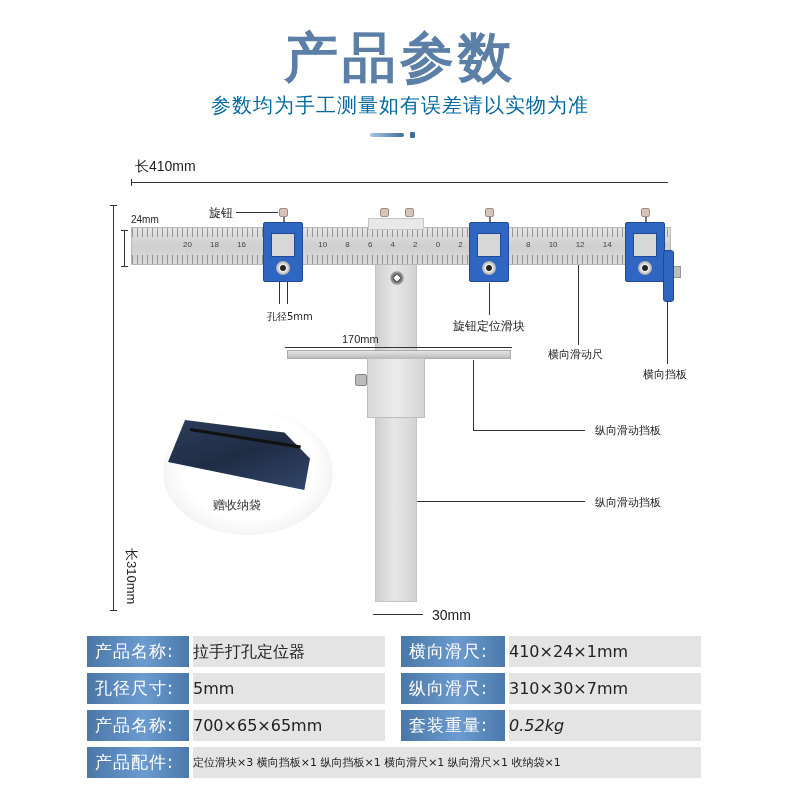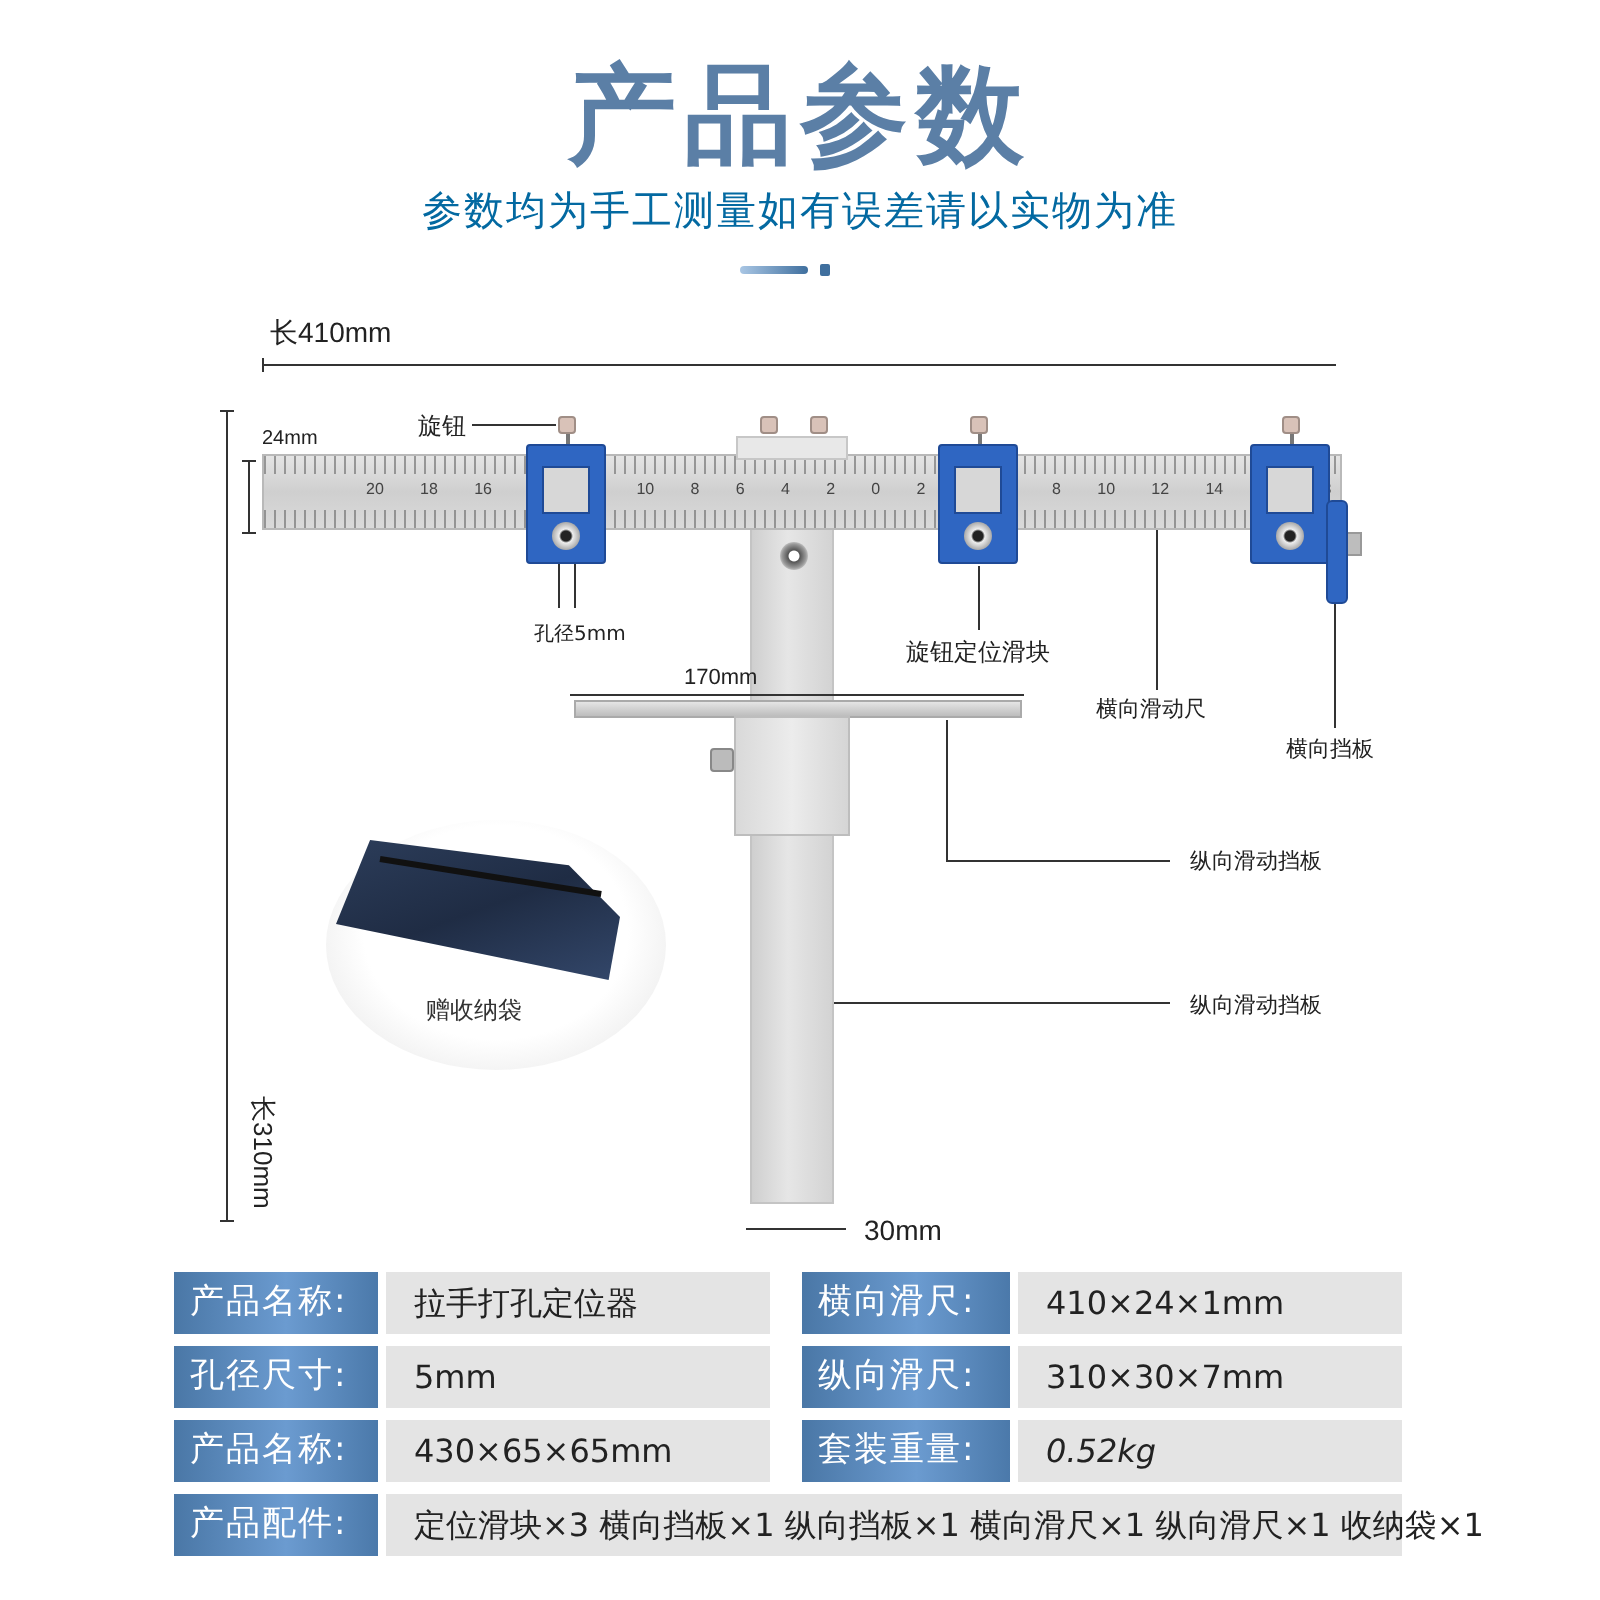--- a/index.html
+++ b/index.html
@@ -59,22 +59,22 @@
   .bag-label { position: absolute; left: 213px; top: 497px; font-size: 12px; color: #333; }
 
   .callout { position: absolute; font-size: 11px; color: #222; white-space: nowrap; }
 
   .spec-table { position: absolute; left: 87px; top: 636px; width: 616px; }
   .spec-row { position: absolute; height: 31px; }
   .spec-key { position: absolute; top: 0; height: 31px; width: 102px;
     background: linear-gradient(90deg, #4a77a6 0%, #6b9bd0 55%, #4b79aa 100%);
     color: #ffffff; font-size: 17px; line-height: 31px; padding-left: 8px; letter-spacing: 1px; }
   .spec-val { position: absolute; top: 0; height: 31px; background: #e4e4e4;
-    font-size: 16px; line-height: 31px; padding-left: 14px; color: #222; white-space: nowrap; }
-  .spec-val.small { font-size: 16px; }
+    font-size: 16px; line-height: 31px; color: #222; white-space: nowrap; }
+  .spec-val.small { font-size: 11px; }
 </style>
 </head>
 <body>
 
 <div class="title">产品参数</div>
 <div class="subtitle">参数均为手工测量如有误差请以实物为准</div>
 <div class="deco"></div>
 <div class="deco-dot"></div>
 
 <div class="dim-label" style="left:135px; top:158px; font-size:14px;">长410mm</div>
@@ -194,21 +194,21 @@
     <div class="spec-val" style="left:422px; width:192px;">410×24×1mm</div>
   </div>
   <div class="spec-row" style="top:37px;">
     <div class="spec-key" style="left:0;">孔径尺寸:</div>
     <div class="spec-val" style="left:106px; width:192px;">5mm</div>
     <div class="spec-key" style="left:314px; width:104px;">纵向滑尺:</div>
     <div class="spec-val" style="left:422px; width:192px;">310×30×7mm</div>
   </div>
   <div class="spec-row" style="top:74px;">
     <div class="spec-key" style="left:0;">产品名称:</div>
-    <div class="spec-val" style="left:106px; width:192px;">430×65×65mm</div>
+    <div class="spec-val" style="left:106px; width:192px;">700×65×65mm</div>
     <div class="spec-key" style="left:314px; width:104px;">套装重量:</div>
     <div class="spec-val" style="left:422px; width:192px;font-style:italic;">0.52kg</div>
   </div>
   <div class="spec-row" style="top:111px;">
     <div class="spec-key" style="left:0;">产品配件:</div>
     <div class="spec-val small" style="left:106px; width:508px;">定位滑块×3  横向挡板×1  纵向挡板×1  横向滑尺×1  纵向滑尺×1  收纳袋×1</div>
   </div>
 </div>
 
 </body></html>

